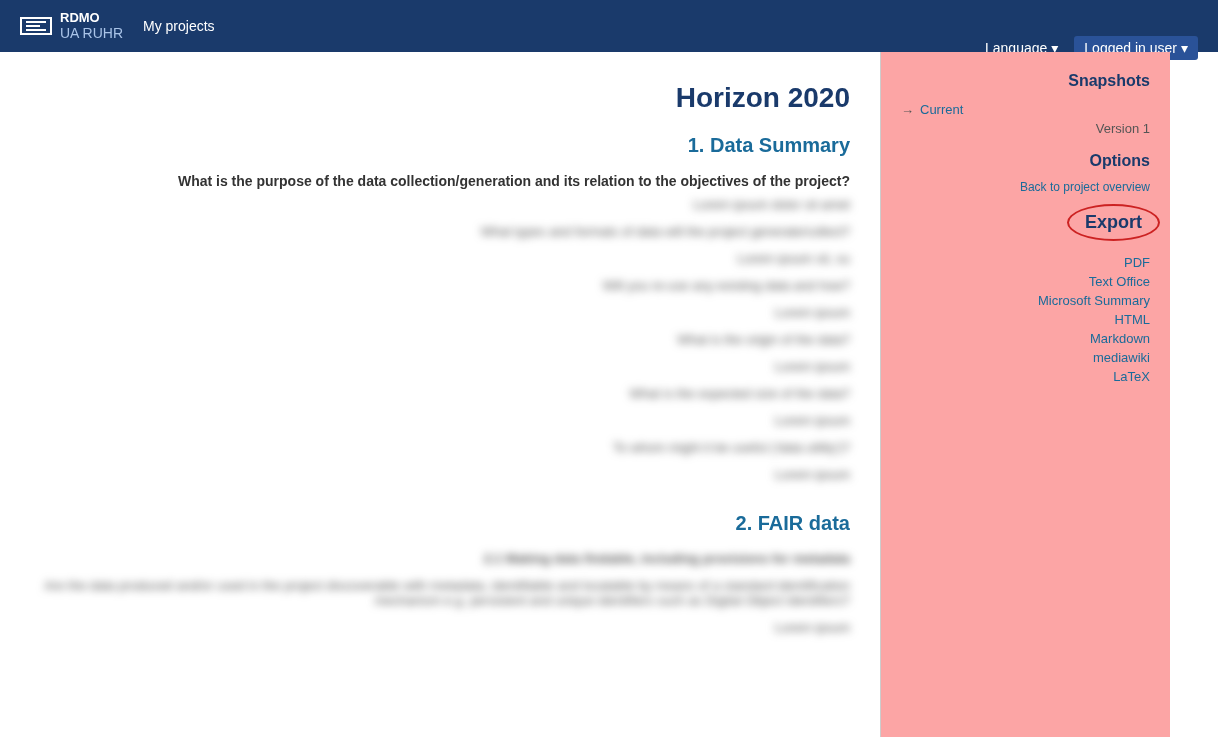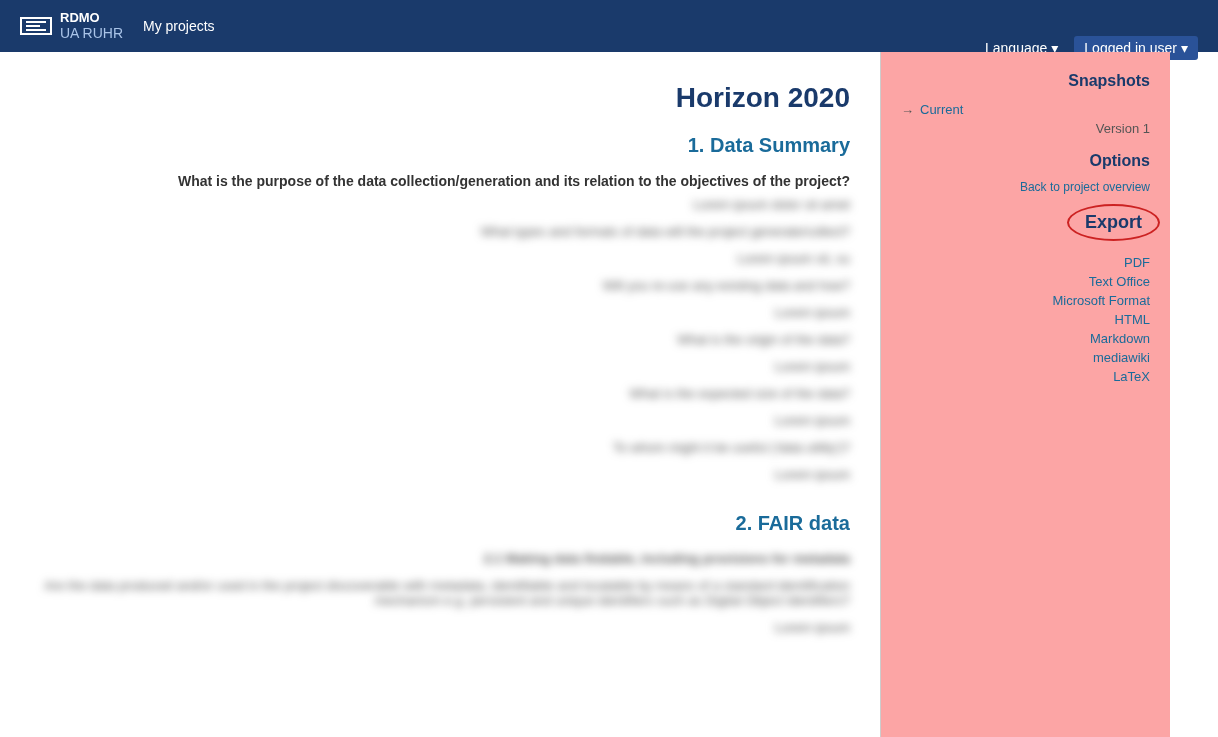--- a/index.html
+++ b/index.html
@@ -311,21 +311,21 @@
     <a href="#" class="back-link">Back to project overview</a>
 
     <div class="export-section">
       <span class="export-label">Export</span>
       <div class="export-circle"></div>
     </div>
 
     <div class="export-links">
     <a href="#" class="export-link">PDF</a>
         <a href="#" class="export-link">Text Office</a>
-        <a href="#" class="export-link">Microsoft Format</a>
+        <a href="#" class="export-link">Microsoft Summary</a>
         <a href="#" class="export-link">HTML</a>
         <a href="#" class="export-link">Markdown</a>
         <a href="#" class="export-link">mediawiki</a>
         <a href="#" class="export-link">LaTeX</a>
       </div>
 
   </aside>
 </div>
 
 </body></html>

